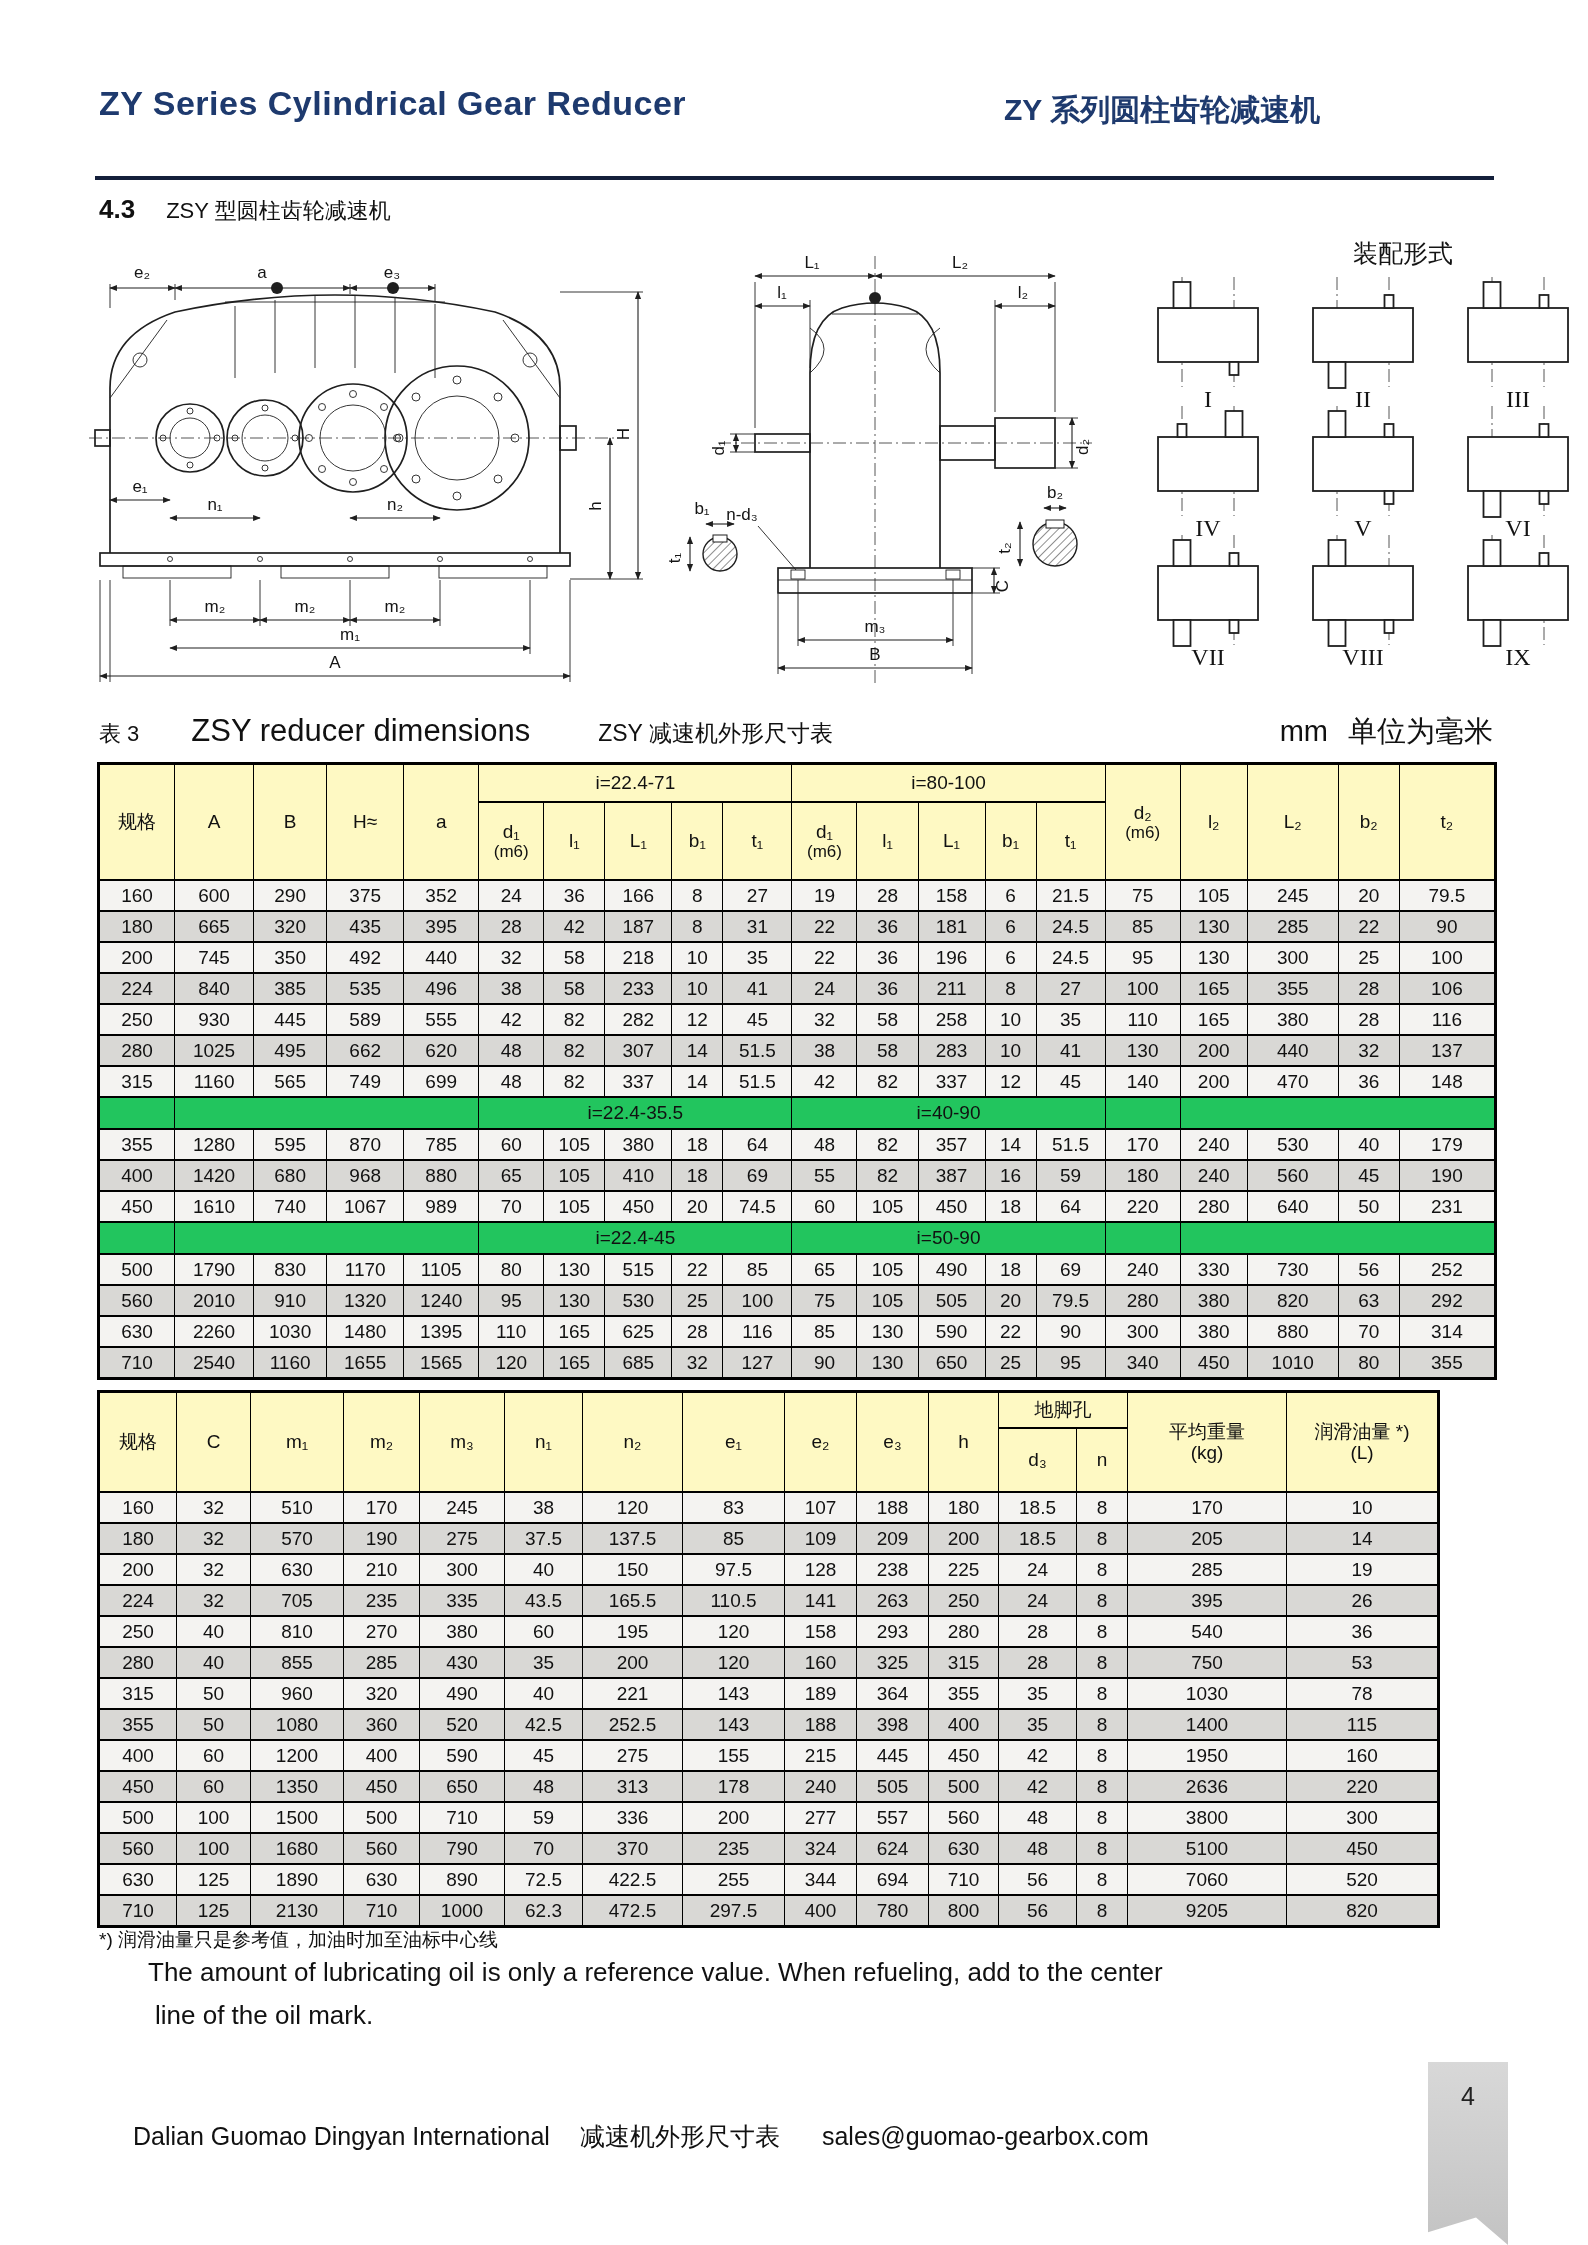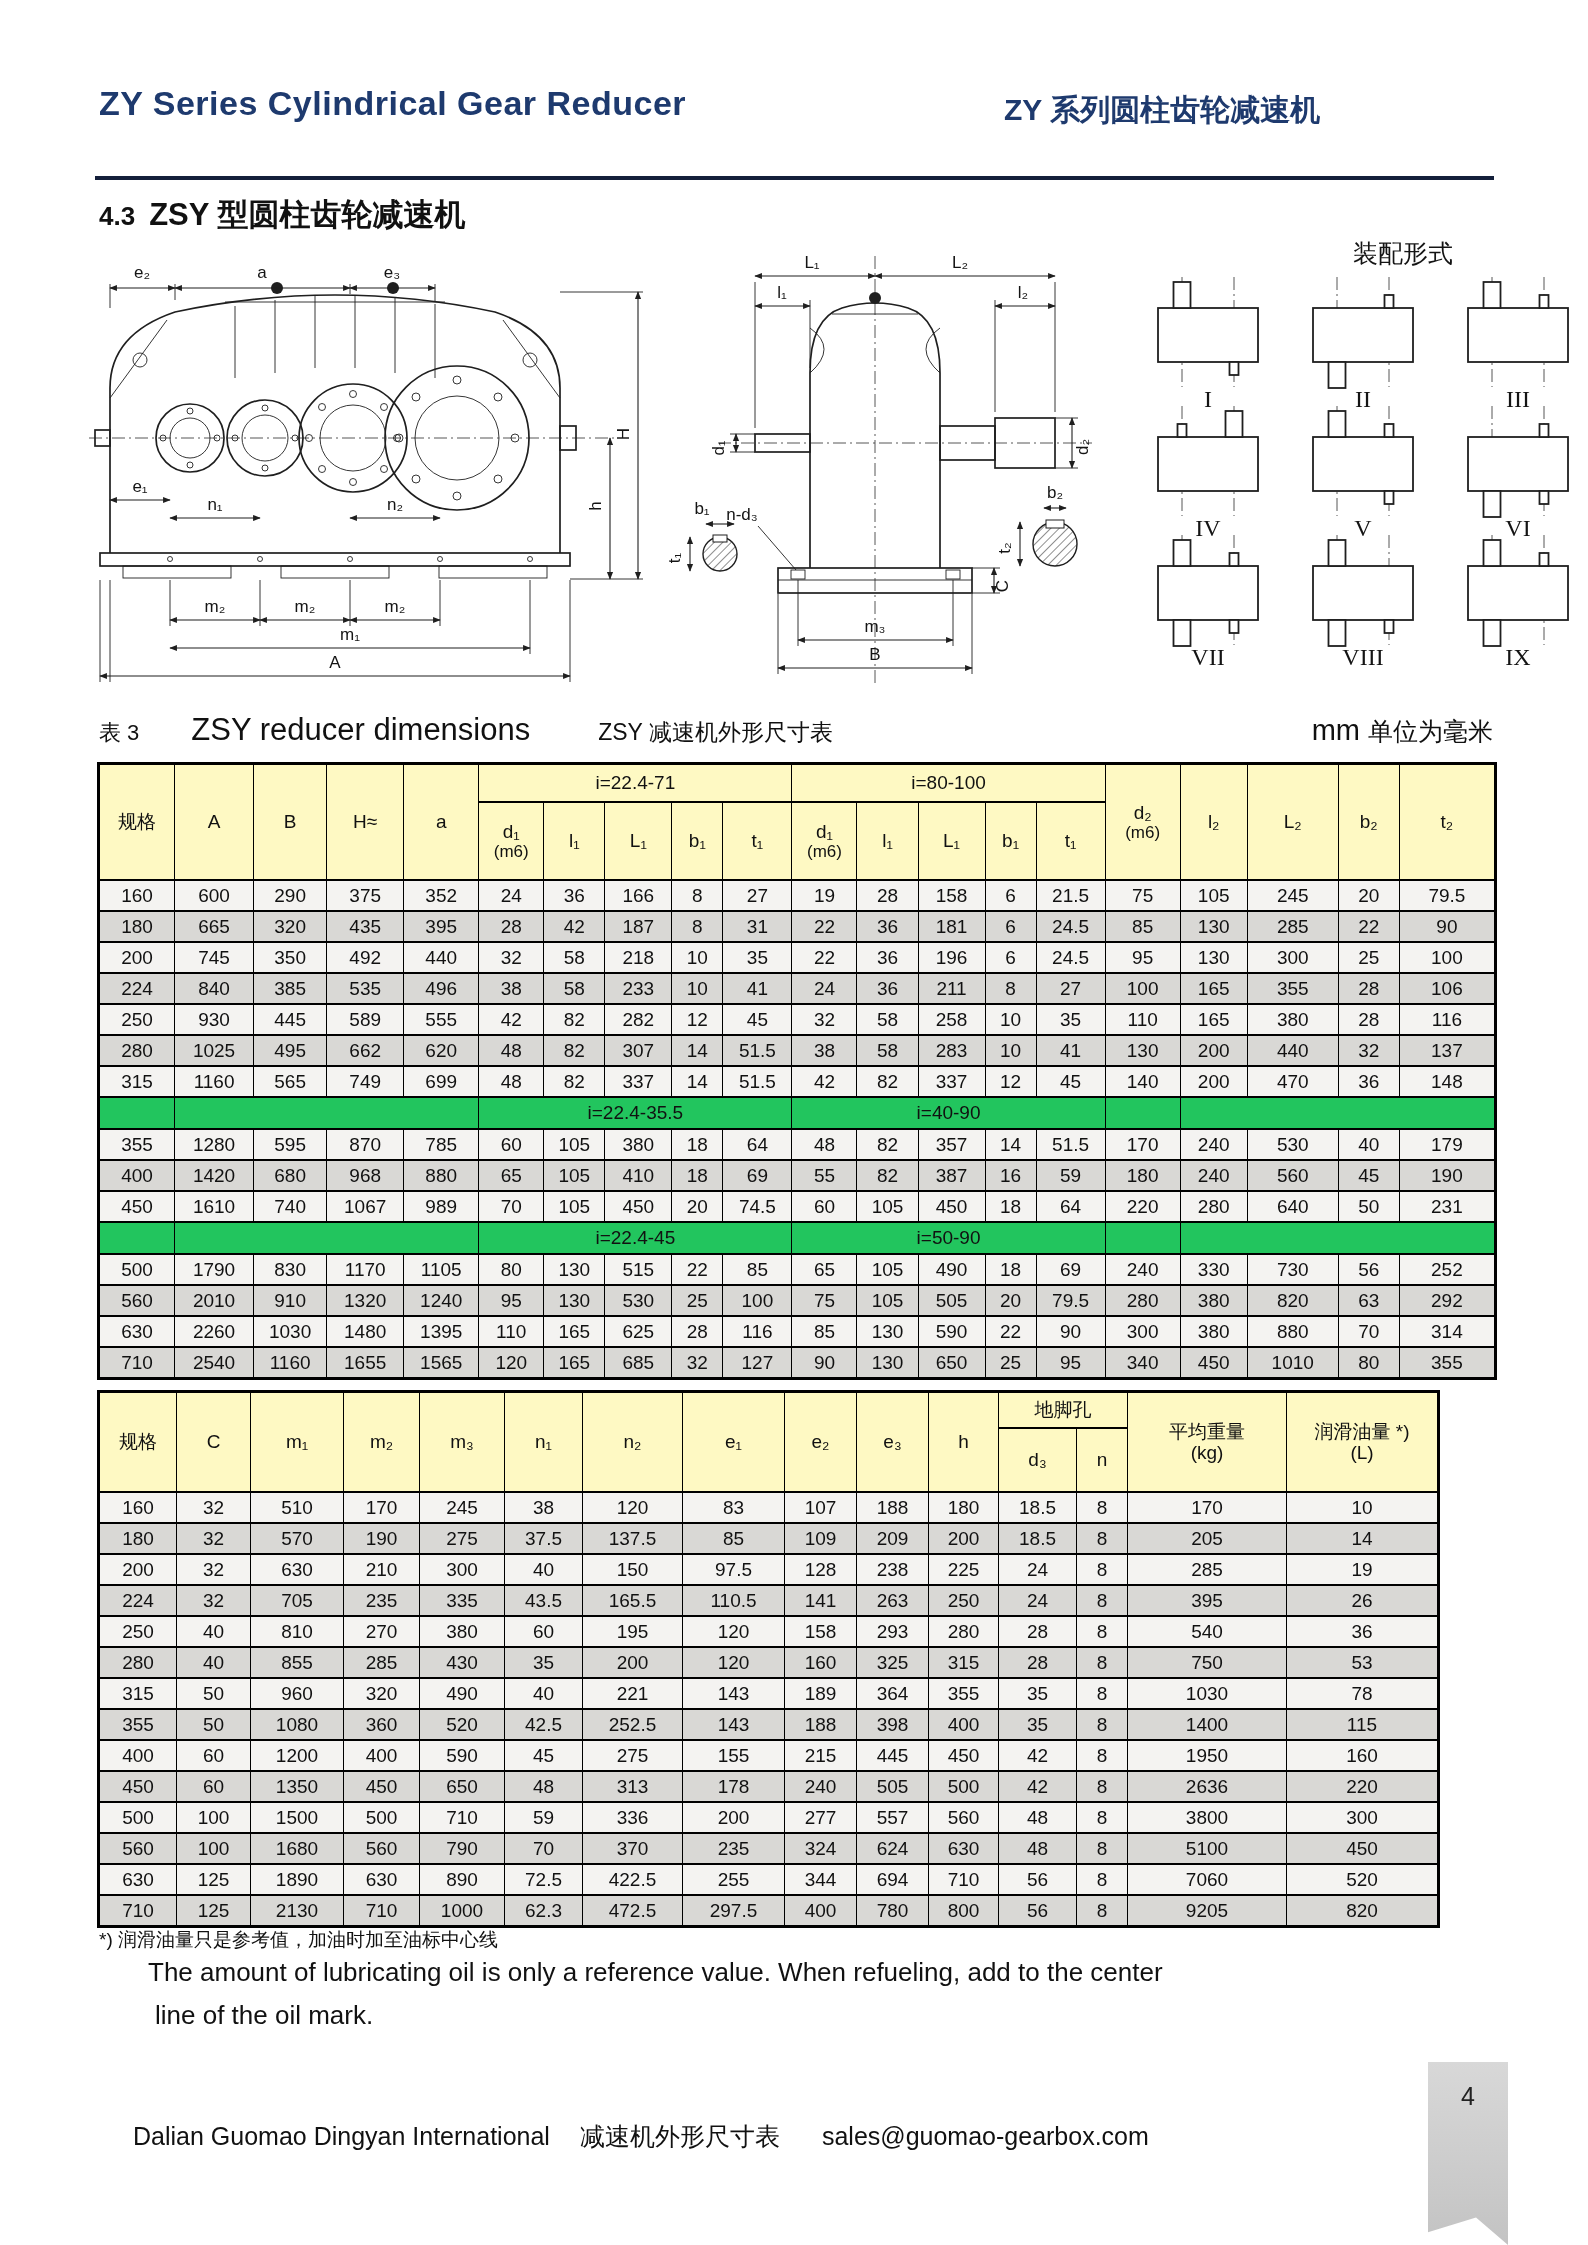--- a/index.html
+++ b/index.html
@@ -8,21 +8,21 @@
     font-family:"Liberation Sans",sans-serif;color:#111;overflow:hidden;
   }
   .abs{position:absolute;}
 
   
   .title-en{left:99px;top:84px;font-size:34px;font-weight:bold;color:#1e3a6e;letter-spacing:.5px;}
   .title-zh{left:1004px;top:90px;font-size:30px;font-weight:bold;color:#1e3a6e;}
   .header-rule{left:95px;top:176px;width:1399px;height:4px;background:#141f3a;}
   .section-heading{left:99px;top:194px;display:flex;align-items:baseline;white-space:nowrap;}
   .sec-no{font-size:26px;font-weight:bold;}
-  .sec-zh{font-size:31px;font-weight:bold;margin-left:14px;}
+  .sec-zh{font-size:22px;font-weight:normal;margin-left:31px;}
   .sec-en{font-size:34px;font-weight:normal;margin-left:22px;}
 
   
   svg{overflow:visible;}
   svg text{font-family:"Liberation Sans",sans-serif;font-size:17px;fill:#141414;text-anchor:middle;}
   .ln{stroke:#1f1f1f;fill:none;stroke-width:1.7;}
   .thin{stroke:#1f1f1f;fill:none;stroke-width:0.9;}
   .dim{stroke:#1f1f1f;fill:none;stroke-width:1.1;}
   .cl{stroke:#444;fill:none;stroke-width:0.9;stroke-dasharray:13 4 2 4;}
   .blk{fill:#1f1f1f;stroke:none;}
@@ -30,21 +30,21 @@
   .asm-title{font-size:25px;}
   .box{stroke:#1f1f1f;fill:#fff;stroke-width:1.8;}
 
   
   .t1-caption{left:99px;top:712px;width:1394px;display:flex;align-items:baseline;white-space:nowrap;}
   .cap-label{font-size:22px;}
   .cap-en{font-size:31px;margin-left:52px;}
   .cap-zh{font-size:23px;margin-left:68px;}
   .cap-spacer{flex:1;}
   .cap-mm{font-size:29px;}
-  .cap-unit{font-size:25px;margin-left:8px;text-align:center;}
+  .cap-unit{font-size:29px;margin-left:20px;text-align:center;}
 
   
   .dim-table{border-collapse:collapse;table-layout:fixed;position:absolute;background:#fff;border:3px solid #000;}
   .dim-table th,.dim-table td{
     border:1px solid #000;border-top-width:2px;border-bottom-width:2px;
     text-align:center;vertical-align:middle;padding:0;font-weight:normal;
     font-size:19px;line-height:1.12;overflow:hidden;white-space:nowrap;
   }
   .dim-table thead th{background:#fef9c3;}
   .dim-table tr.sub td{background:#22c55e;height:30px;}

